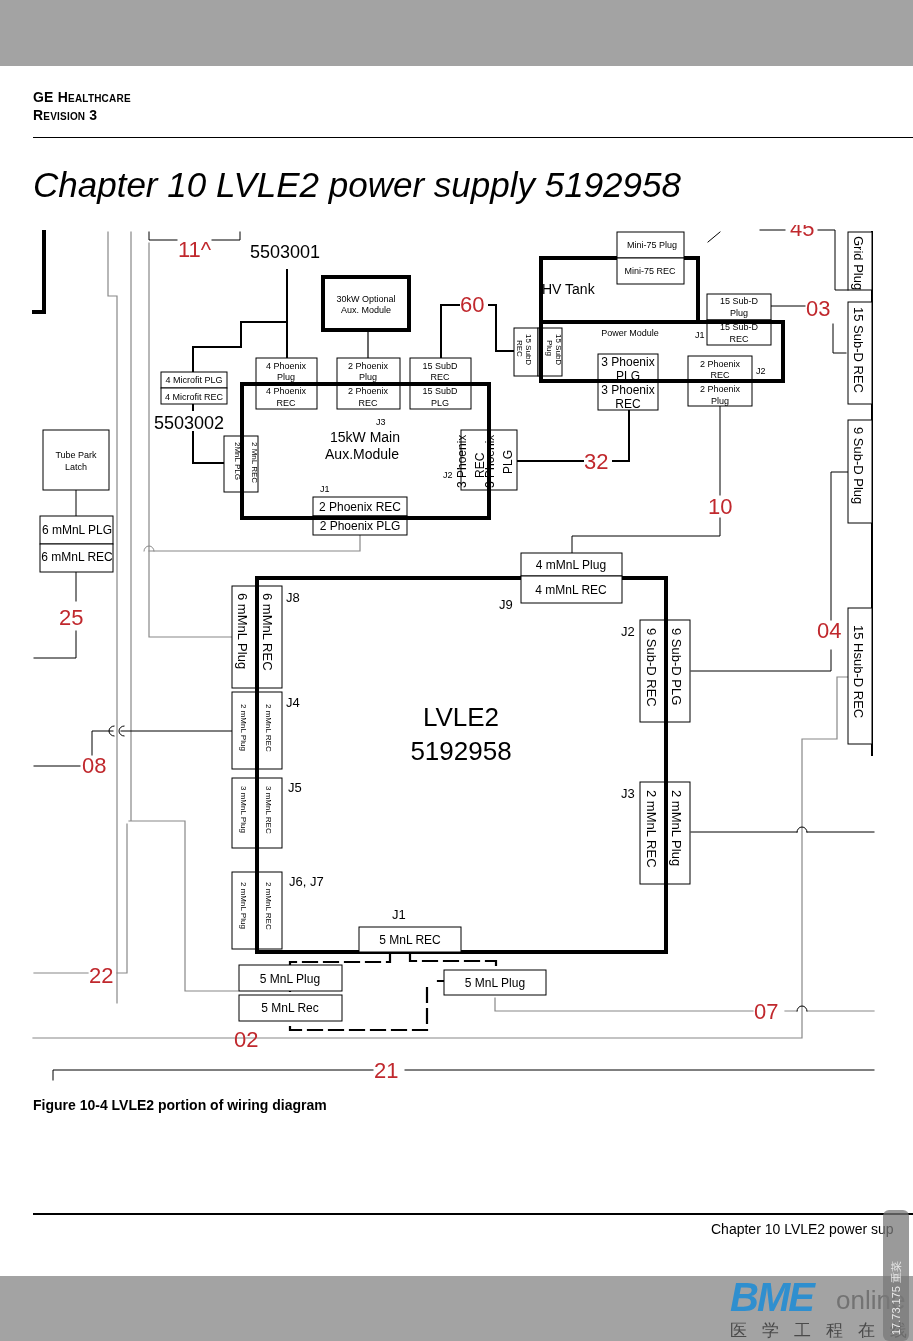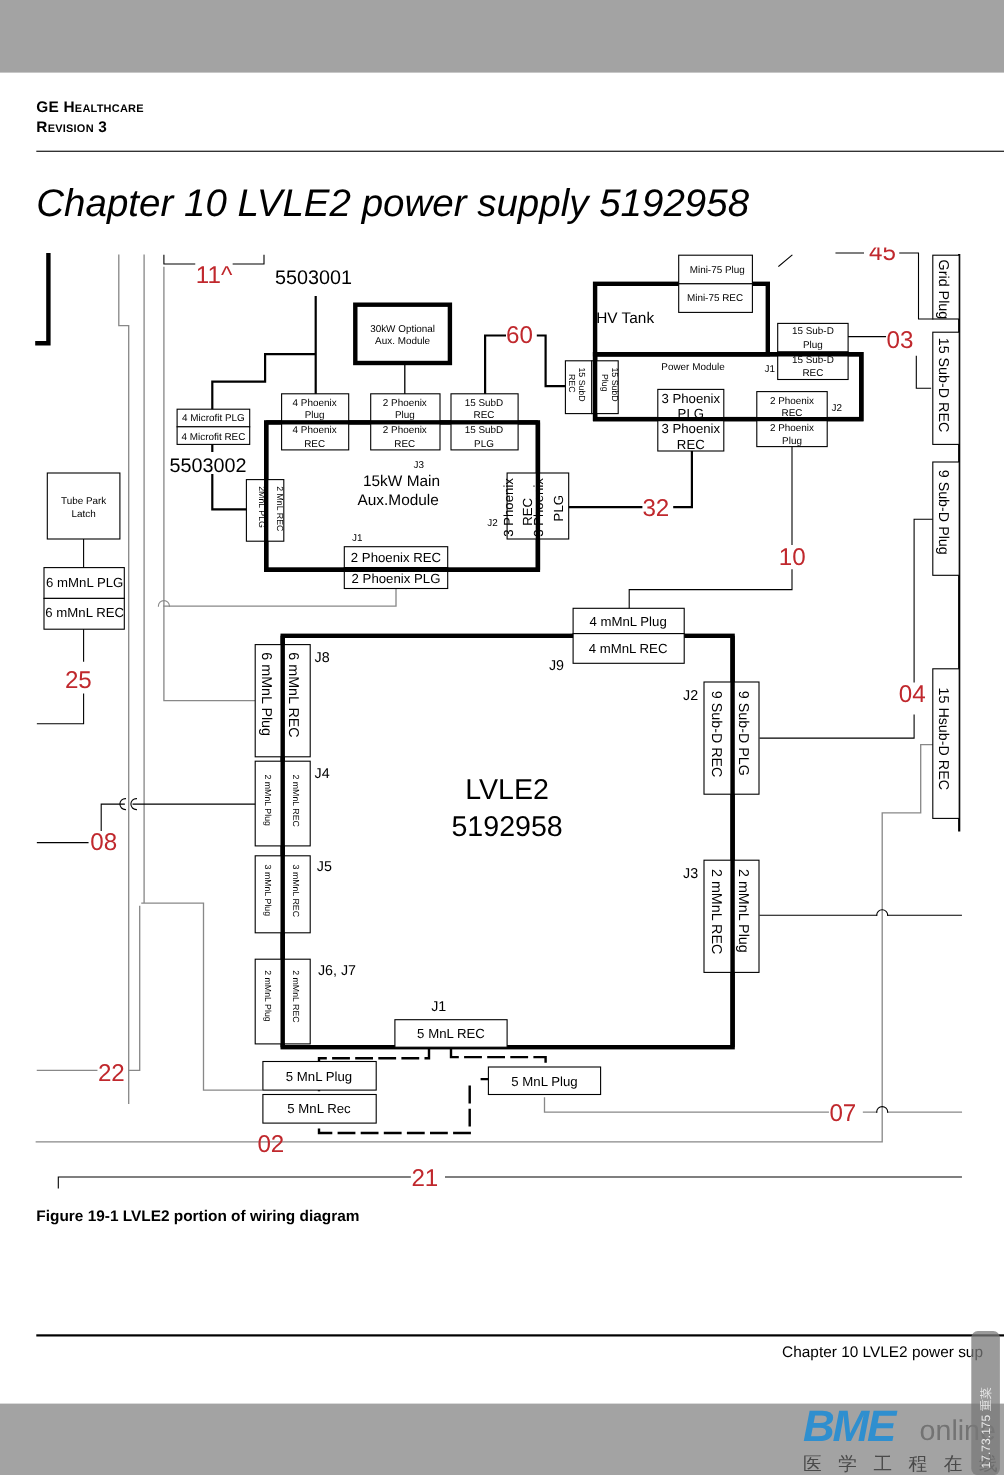--- a/index.html
+++ b/index.html
@@ -268,21 +268,21 @@
     <text x="59" y="625">25</text>
     <text x="817" y="638">04</text>
     <text x="82" y="773">08</text>
     <text x="89" y="983">22</text>
     <text x="754" y="1019">07</text>
     <text x="234" y="1047">02</text>
     <text x="374" y="1078">21</text>
   </g>
 </svg>
 
-<div class="caption">Figure 19-1  LVLE2 portion of wiring diagram</div>
+<div class="caption">Figure 10-4  LVLE2 portion of wiring diagram</div>
 
 <div class="hr" style="left:33px;top:1213px;width:880px;height:2px;"></div>
 <div class="footer-text">Chapter 10 LVLE2 power sup</div>
 
 <div class="bottombar"></div>
 
 <div class="logo">
   <div class="logo-bme">BME</div>
   <div class="logo-online">online</div>
   <div class="logo-cn">医学工程在线</div>

